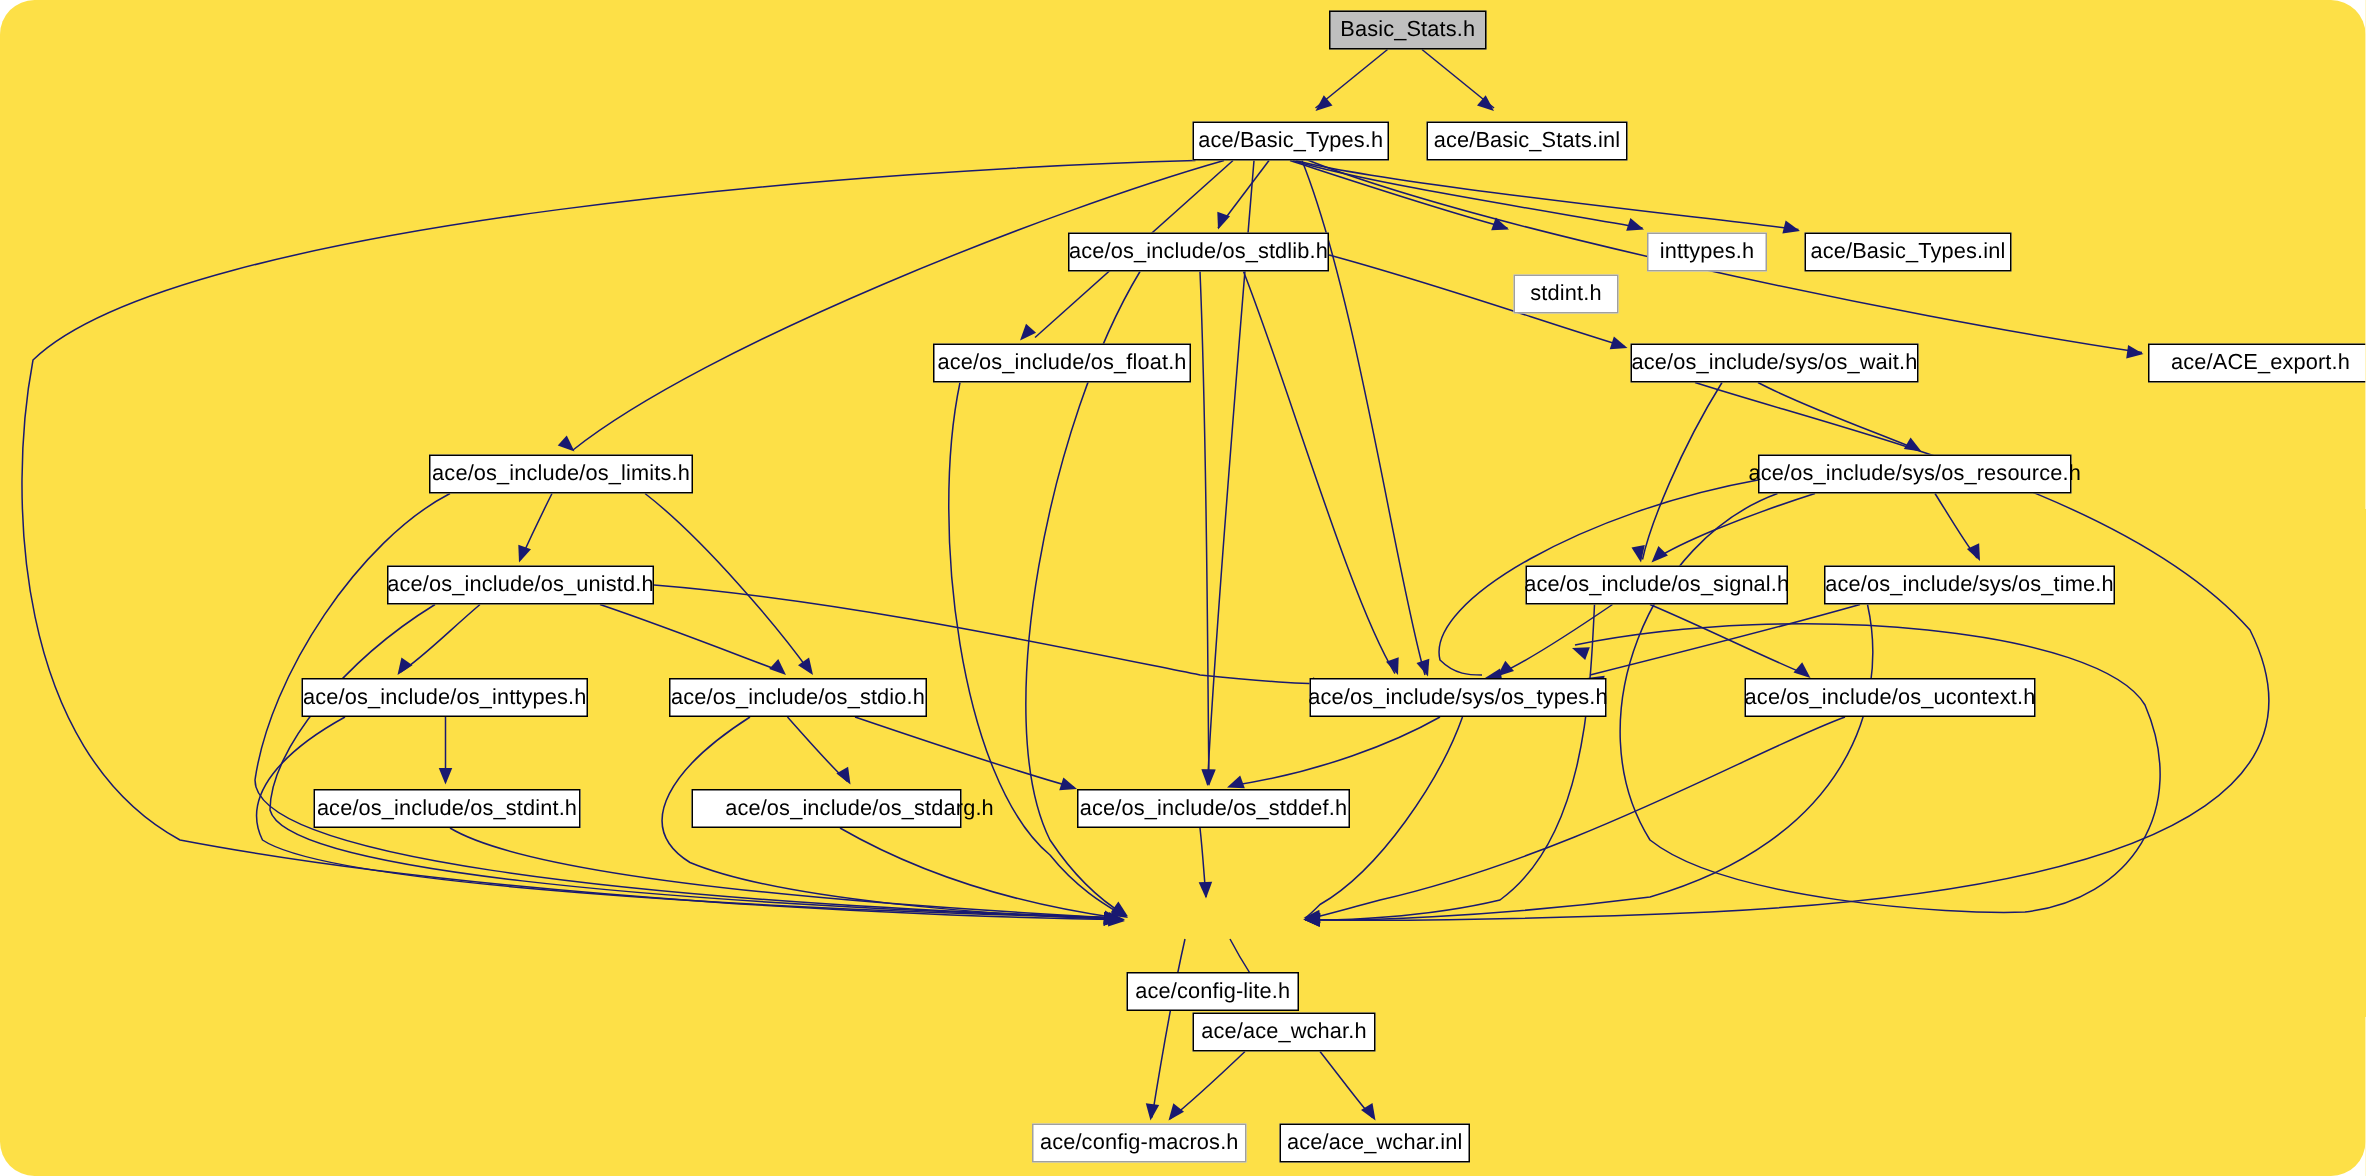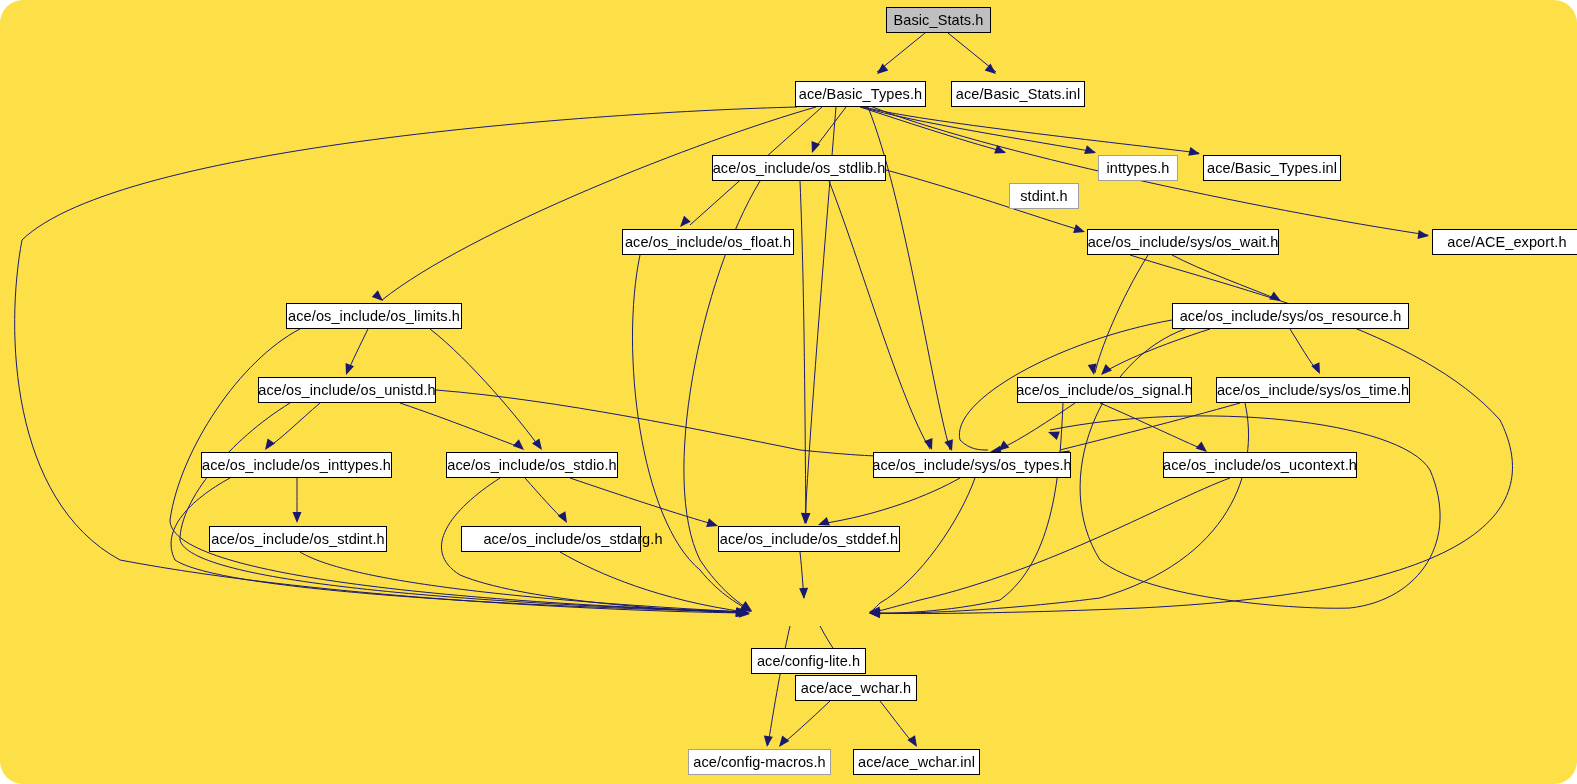--- a/index.html
+++ b/index.html
@@ -201,21 +201,21 @@
       </div>
       <div class="node" style="left: 1087px; top: 229px; width: 192px;">
         <span class="node-label">ace/os_include/sys/os_wait.h</span>
       </div>
       <div class="node" style="left: 1432px; top: 229px; width: 150px;">
         <span class="node-label">ace/ACE_export.h</span>
       </div>
       <div class="node" style="left: 286px; top: 303px; width: 176px;">
         <span class="node-label">ace/os_include/os_limits.h</span>
       </div>
-      <div class="node" style="left: 1172px; top: 303px; width: 237px;">
+      <div class="node" style="left: 1172px; top: 303px; width: 209px;">
         <span class="node-label">ace/os_include/sys/os_resource.h</span>
       </div>
       <div class="node" style="left: 258px; top: 377px; width: 178px;">
         <span class="node-label">ace/os_include/os_unistd.h</span>
       </div>
       <div class="node" style="left: 1017px; top: 377px; width: 175px;">
         <span class="node-label">ace/os_include/os_signal.h</span>
       </div>
       <div class="node" style="left: 1216px; top: 377px; width: 194px;">
         <span class="node-label">ace/os_include/sys/os_time.h</span>

